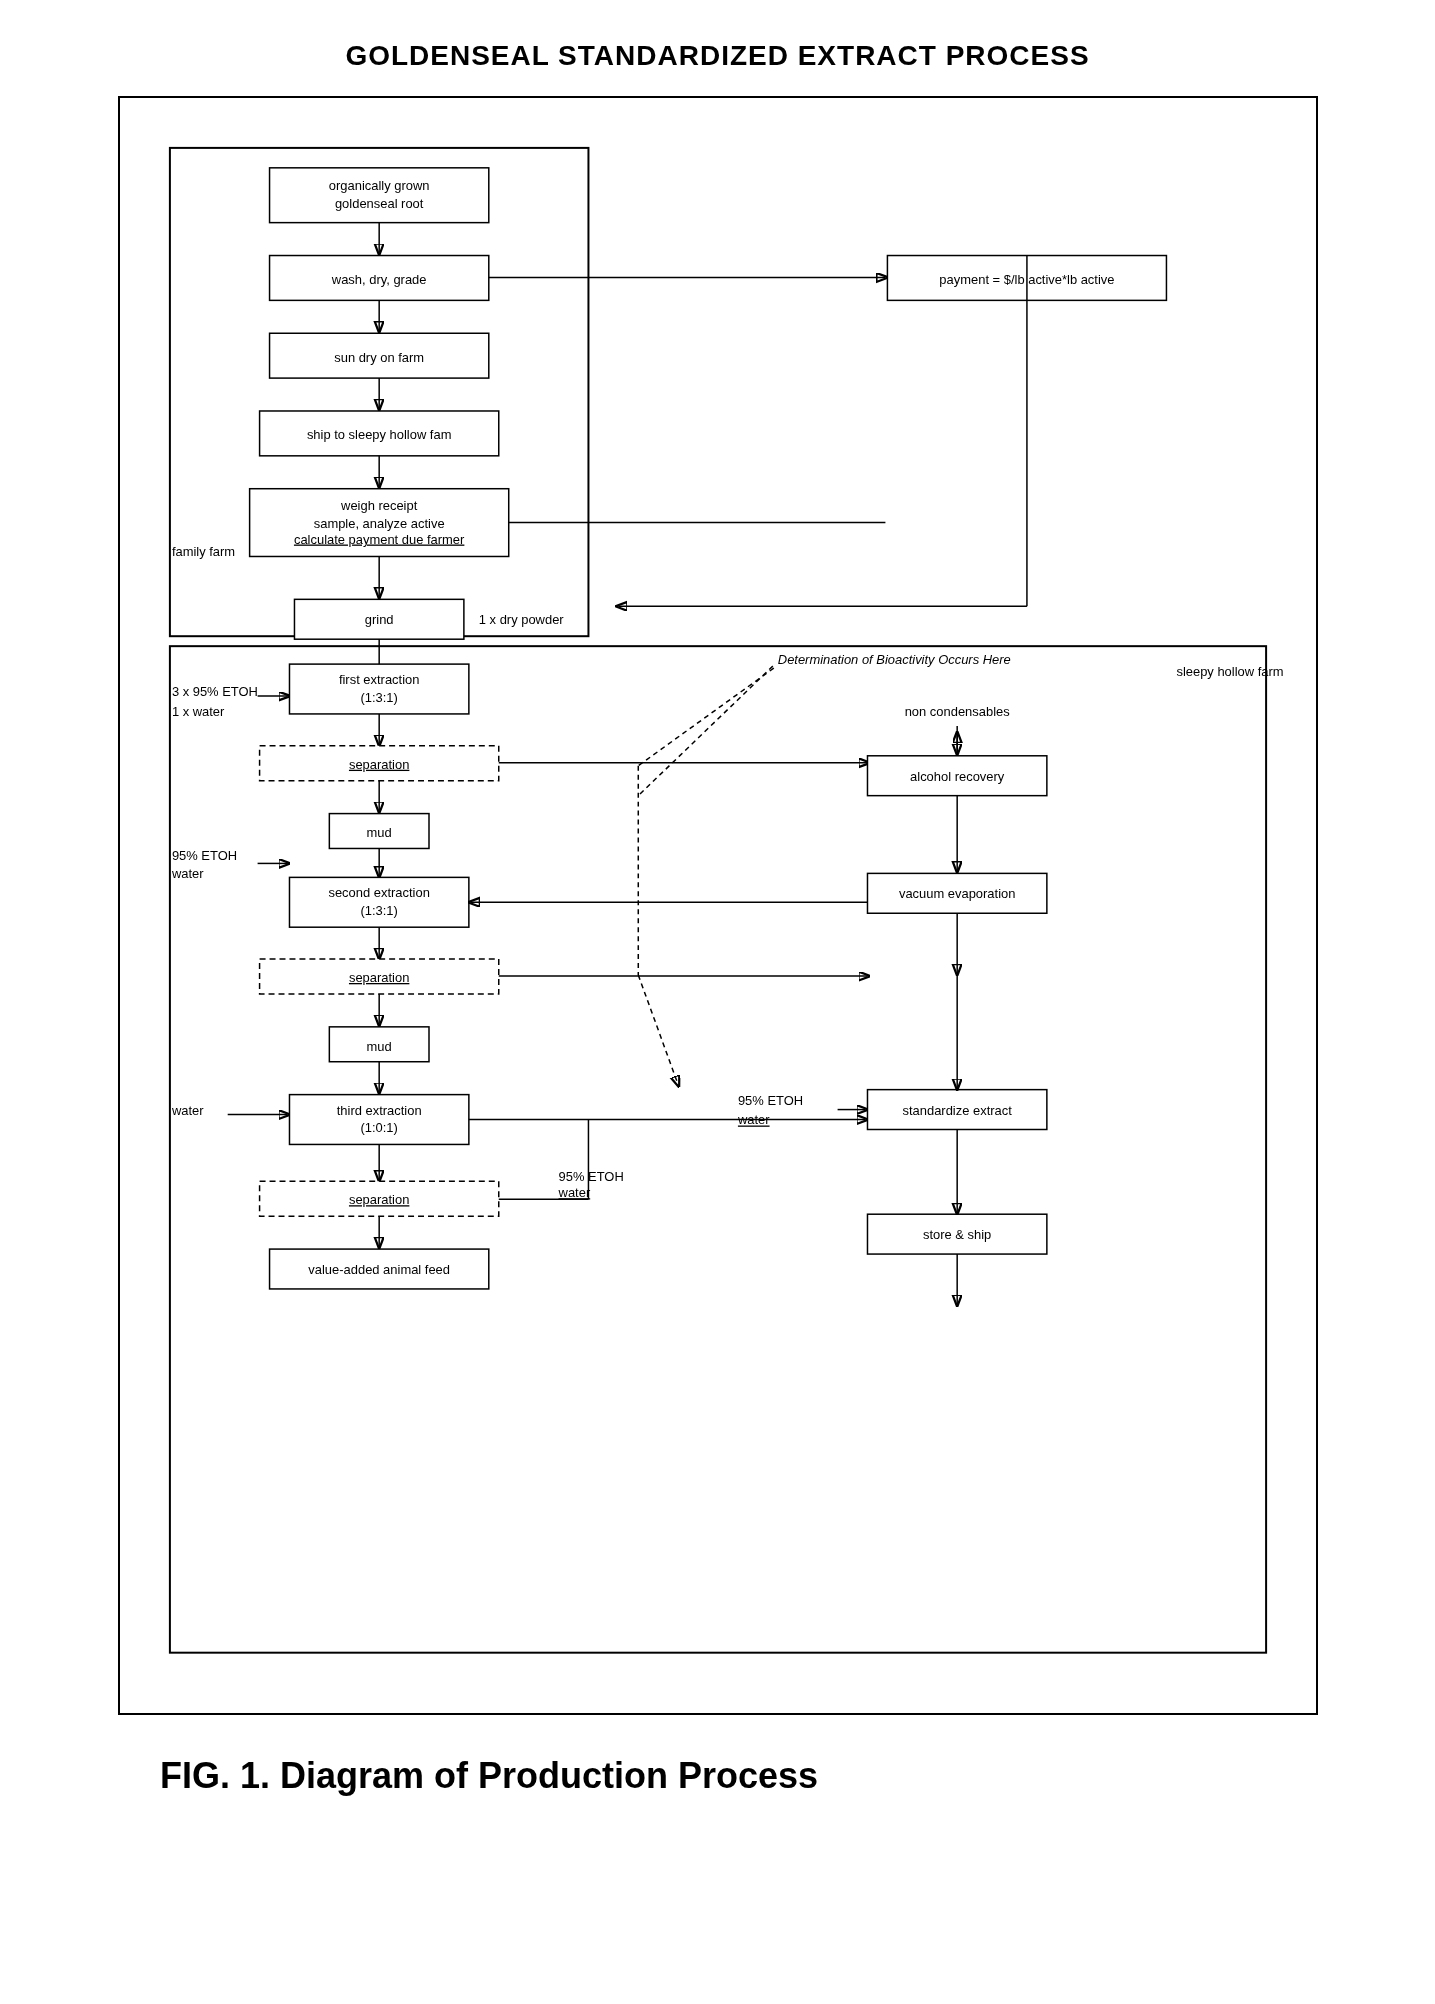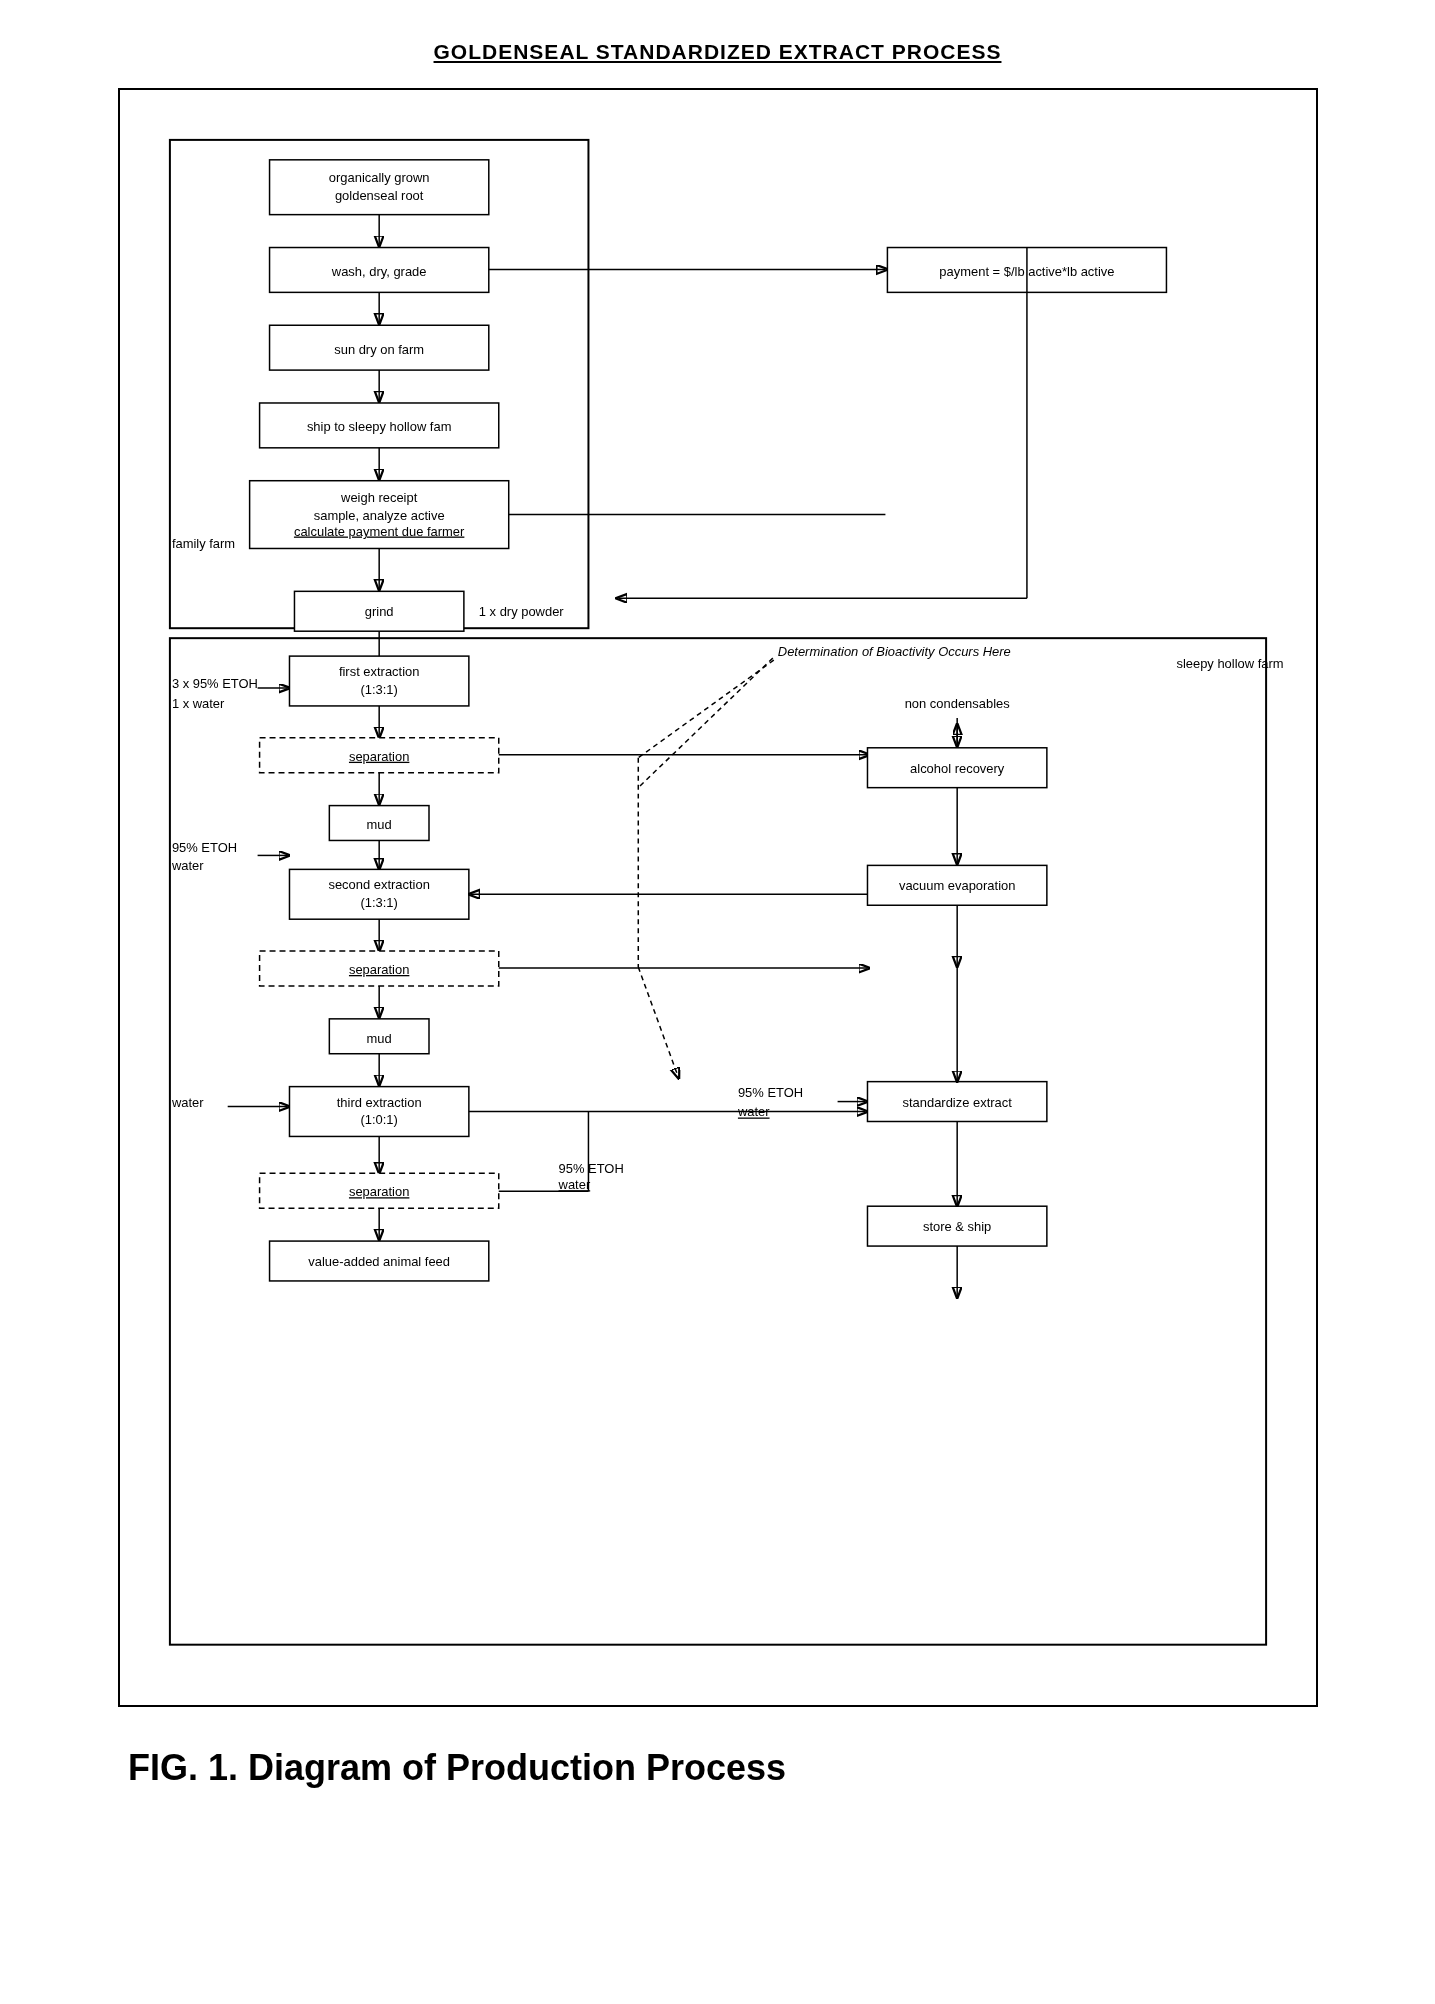--- a/index.html
+++ b/index.html
@@ -8,27 +8,26 @@
       font-family: Arial, sans-serif;
       width: 1435px;
       min-height: 2004px;
       display: flex;
       flex-direction: column;
       align-items: center;
       padding: 40px 60px;
     }
 
     .page-title {
-      font-size: 21px;
+      font-size: 28px;
       font-weight: bold;
       letter-spacing: 1px;
       text-align: center;
       margin-bottom: 24px;
       font-family: Arial, sans-serif;
-      text-decoration: underline;
     }
 
     .diagram-container {
       border: 2px solid #000;
       width: 1200px;
       position: relative;
       padding: 20px;
       background: #fff;
     }
 
@@ -37,21 +36,21 @@
       width: 100%;
       display: block;
     }
 
     .fig-caption {
       margin-top: 40px;
       font-size: 36px;
       font-weight: bold;
       font-family: Arial, sans-serif;
       align-self: flex-start;
-      margin-left: 68px;
+      margin-left: 100px;
     }
 
     
     .box {
       fill: white;
       stroke: black;
       stroke-width: 1.5;
     }
     .dashed-box {
       fill: white;

